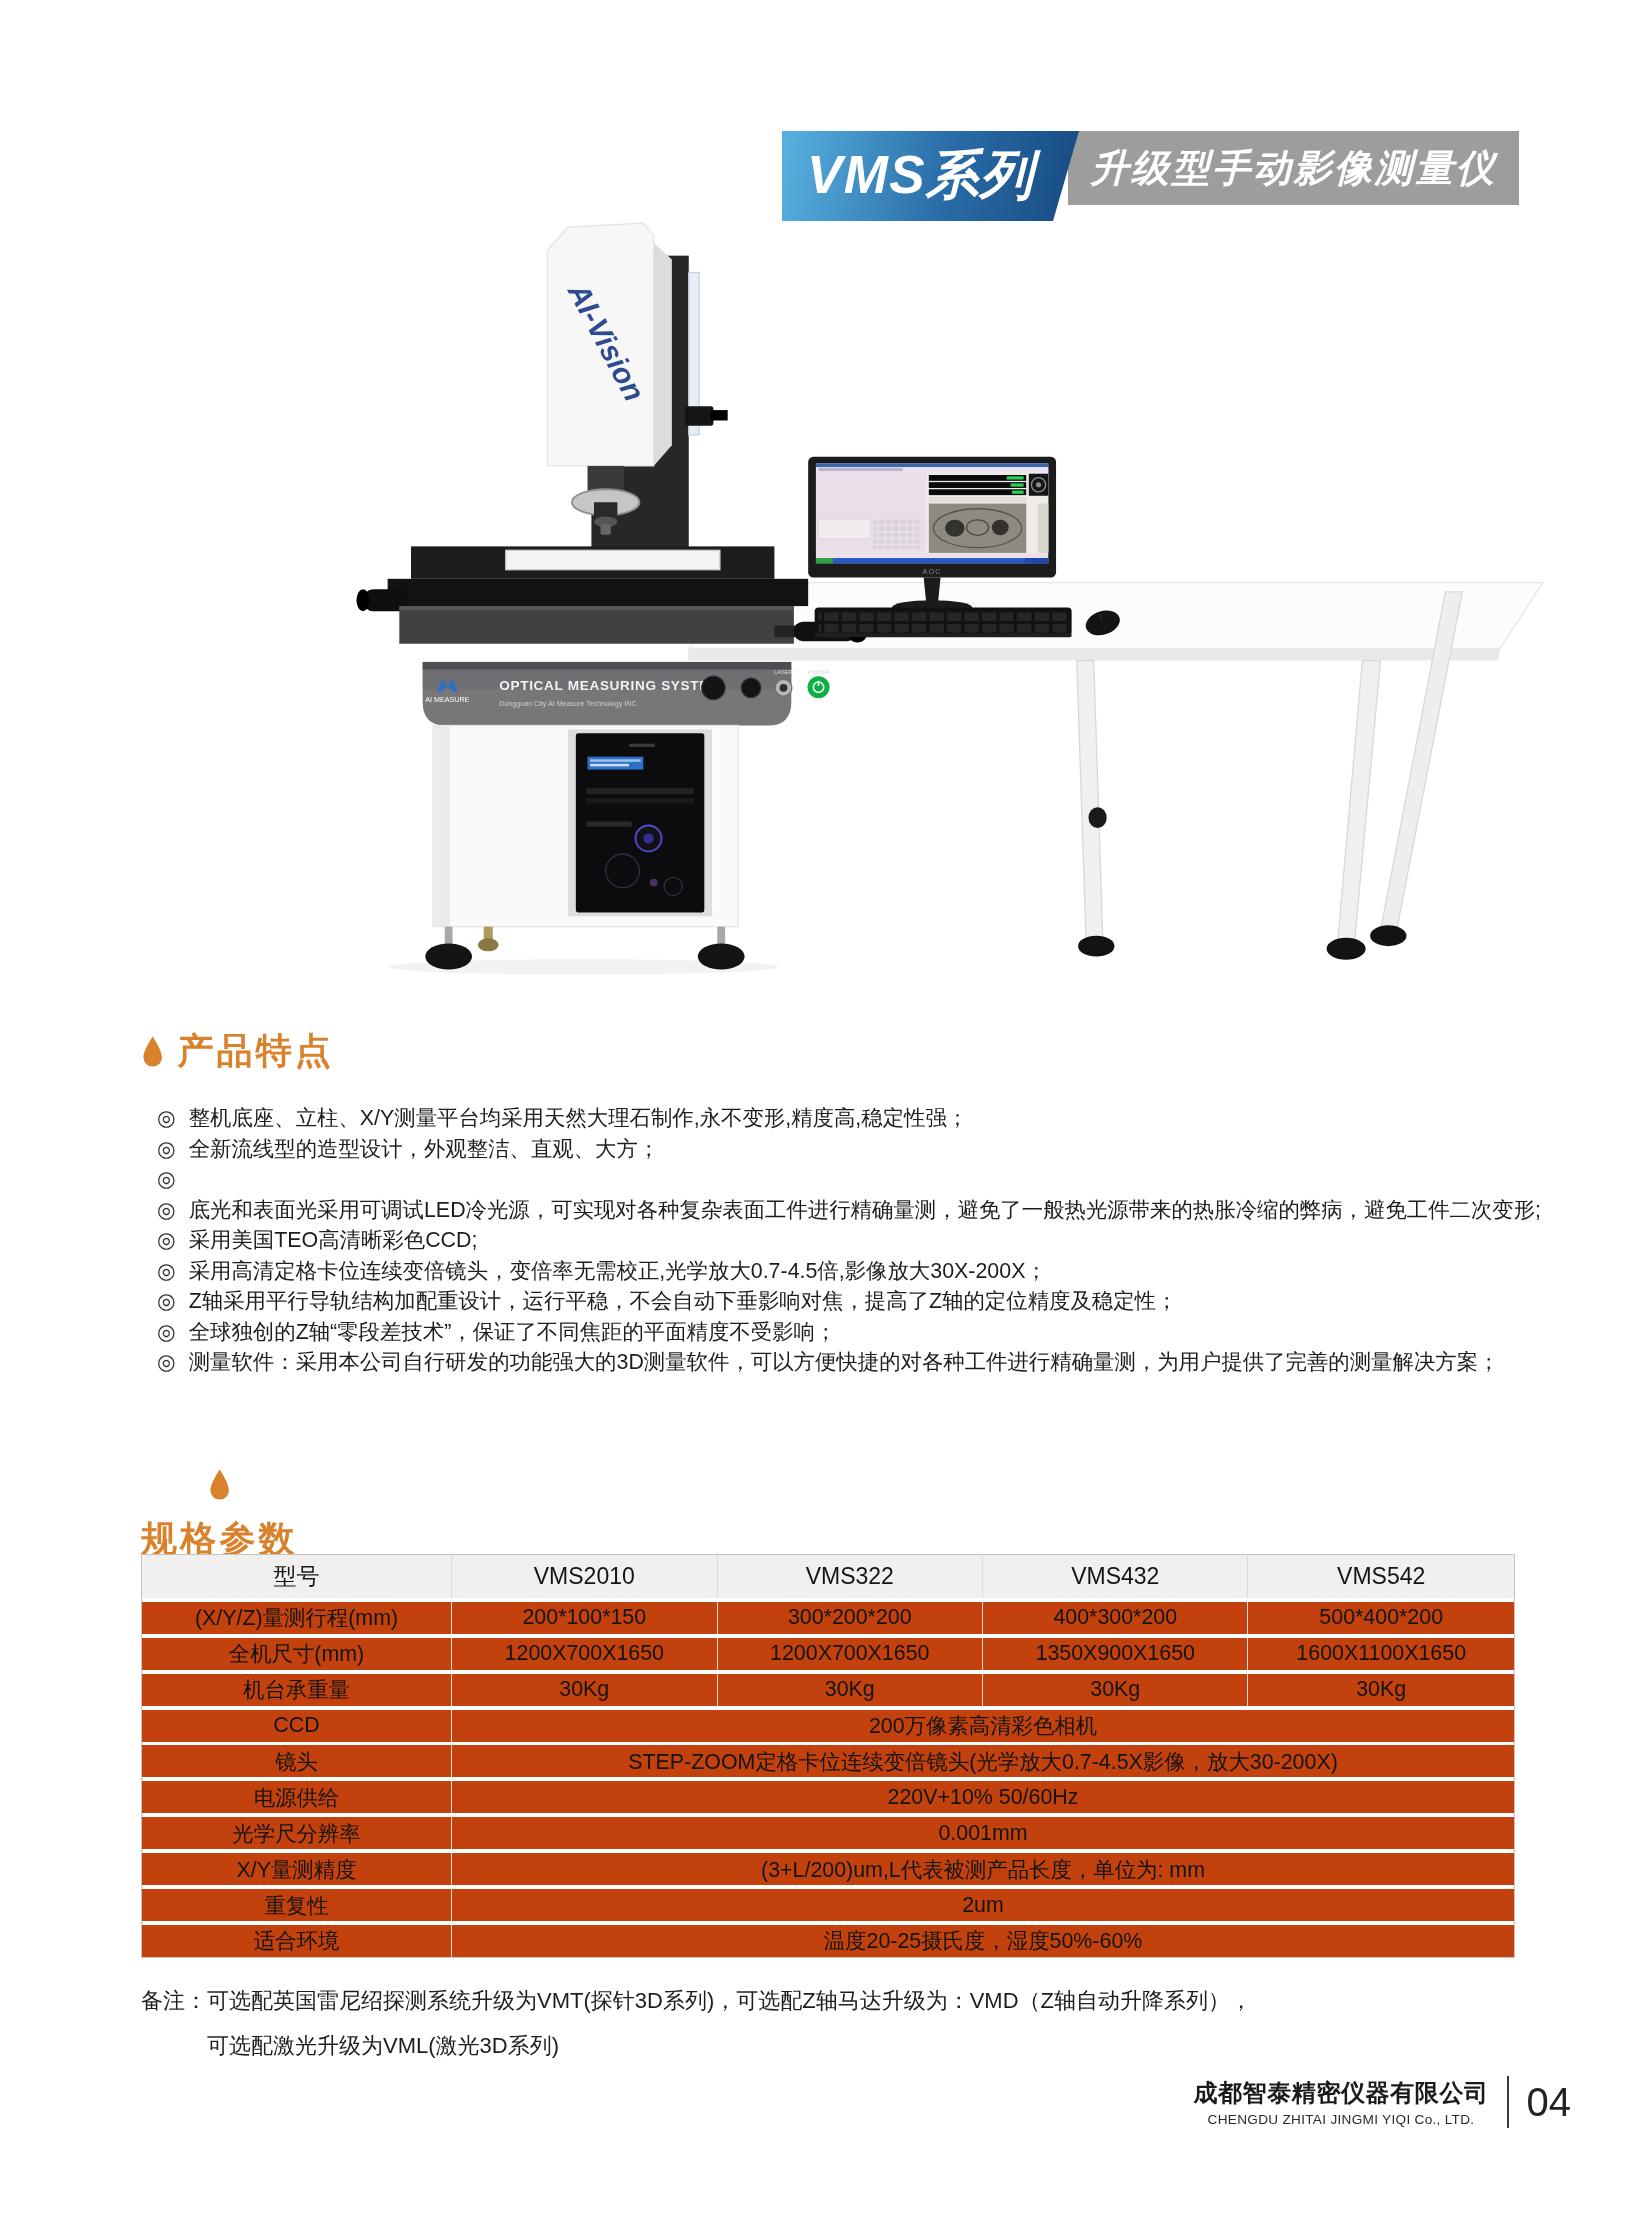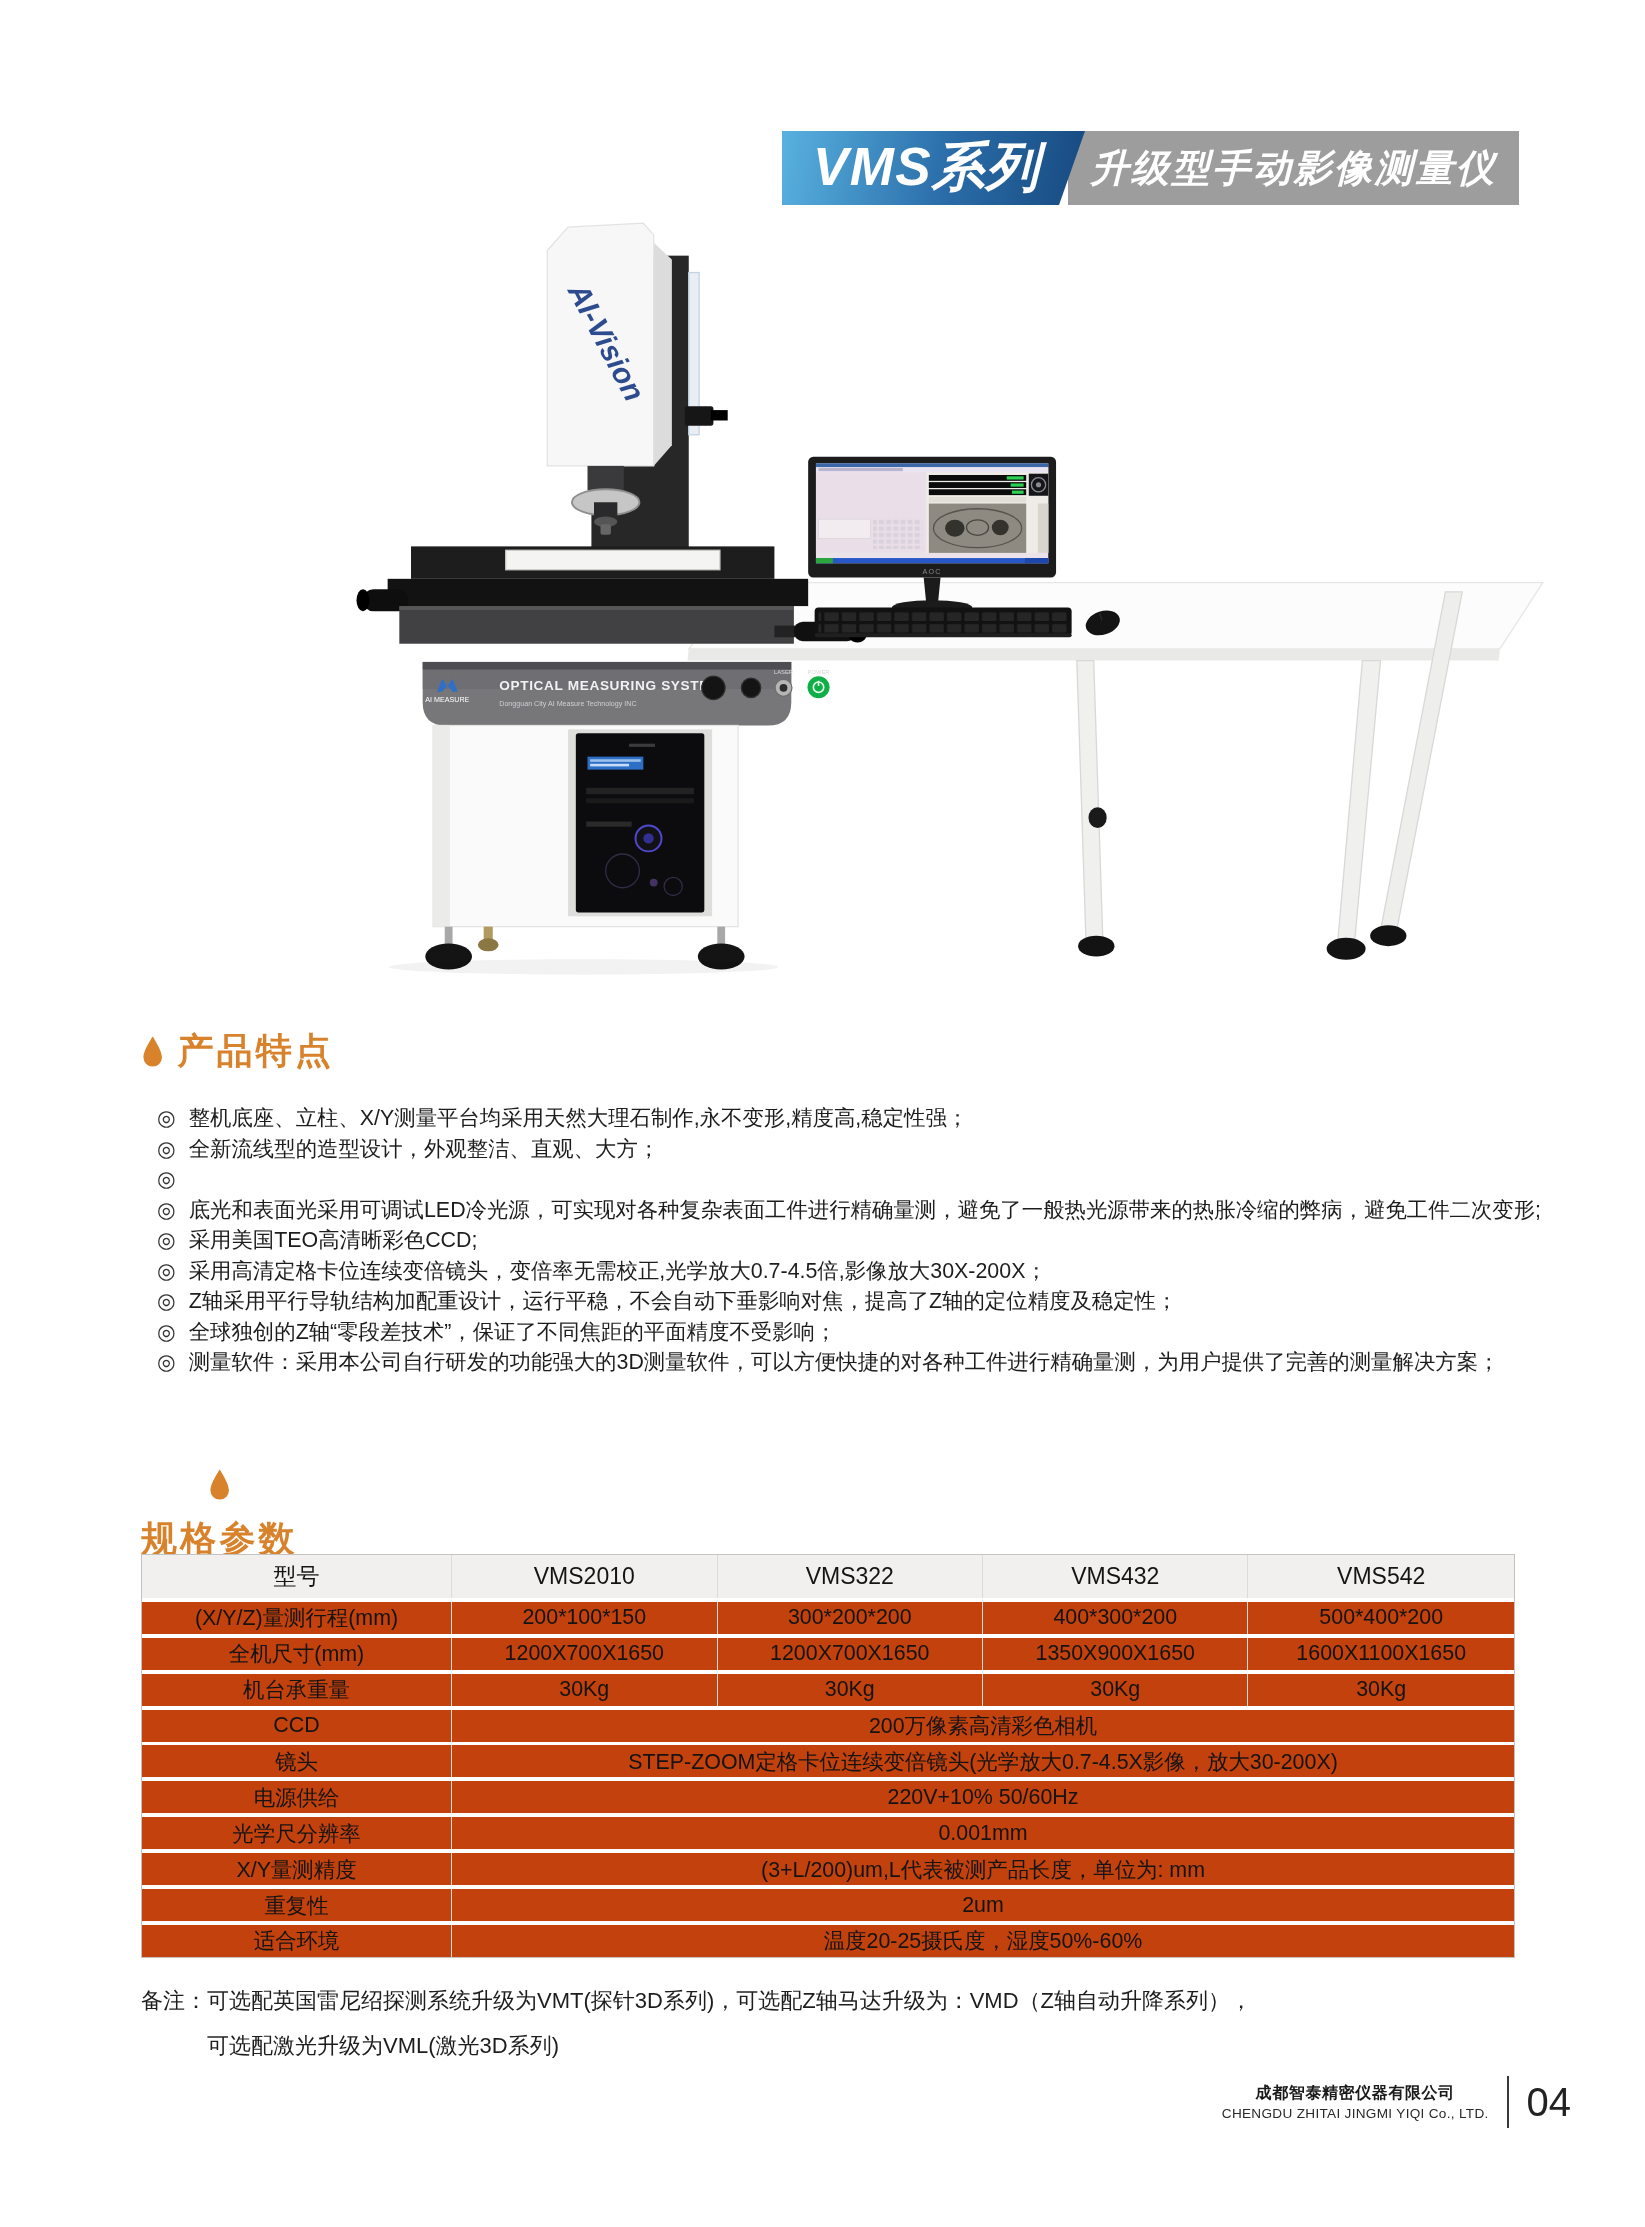--- a/index.html
+++ b/index.html
@@ -1,23 +1,23 @@
 <!DOCTYPE html>
 <html style="font-size:10.4px"><head>
 <meta charset="utf-8">
 <style>
   html,body{margin:0;padding:0;background:#fff;}
   body{font-family:"Liberation Sans","DejaVu Sans",sans-serif;color:#1c1c1c;}
   .page{position:relative;width:1646px;height:2227px;background:#ffffff;overflow:hidden;}
 
   
-  .badge-blue{position:absolute;left:782px;top:131px;width:297px;height:74px;z-index:2;
+  .badge-blue{position:absolute;left:782px;top:131px;width:297px;height:90px;z-index:2;
     background:linear-gradient(100deg,#58b2e0 0%,#2a6ca8 55%,#174a80 100%);
     clip-path:polygon(0 0,100% 0,calc(100% - 26px) 100%,0 100%);
-    display:flex;align-items:center;justify-content:center;padding-left:6px;}
+    display:flex;align-items:center;justify-content:center;}
   .badge-blue span{font-size:53px;font-weight:bold;font-style:italic;color:#fff;letter-spacing:1.3px;padding-right:19.5px;}
   .badge-gray{position:absolute;left:1068px;top:131px;width:451px;height:74px;z-index:1;background:#9d9d9d;
     display:flex;align-items:center;justify-content:center;}
   .badge-gray span{font-size:38px;font-weight:bold;font-style:italic;color:#fff;letter-spacing:2.6px;}
 
   
   .photo{position:absolute;left:350px;top:214px;width:1233px;height:766px;}
 
   
   .sect-head{position:absolute;left:141px;display:flex;align-items:center;gap:13px;}
@@ -44,21 +44,21 @@
   .t-val{width:19.35%;}
   .t-span{width:77.4%;}
 
   
   .notes{position:absolute;left:141px;top:1978px;font-size:22px;line-height:45px;color:#1d1d1d;}
   .notes .l2{padding-left:66px;}
 
   
   .footer{position:absolute;right:75px;top:2076px;display:flex;align-items:center;gap:18px;}
   .footer .co{text-align:center;}
-  .footer .cn{font-size:16px;font-weight:bold;color:#1a1a1a;letter-spacing:0.6px;}
+  .footer .cn{font-size:24px;font-weight:bold;color:#1a1a1a;letter-spacing:0.6px;}
   .footer .en{font-size:13.6px;color:#2a2a2a;letter-spacing:0.3px;margin-top:2.6px;}
   .footer .divider{width:1.9px;height:52px;background:#3a3a3a;}
   .footer .pn{font-size:40px;color:#222;}
 </style>
 </head>
 <body>
 
 <div class="page">
 
   <div class="badge-blue">

